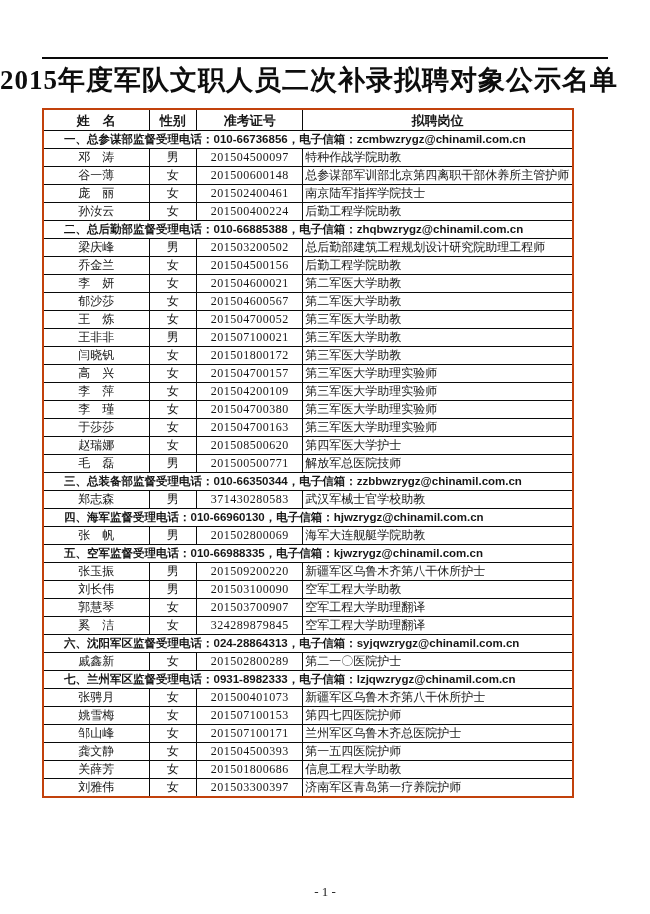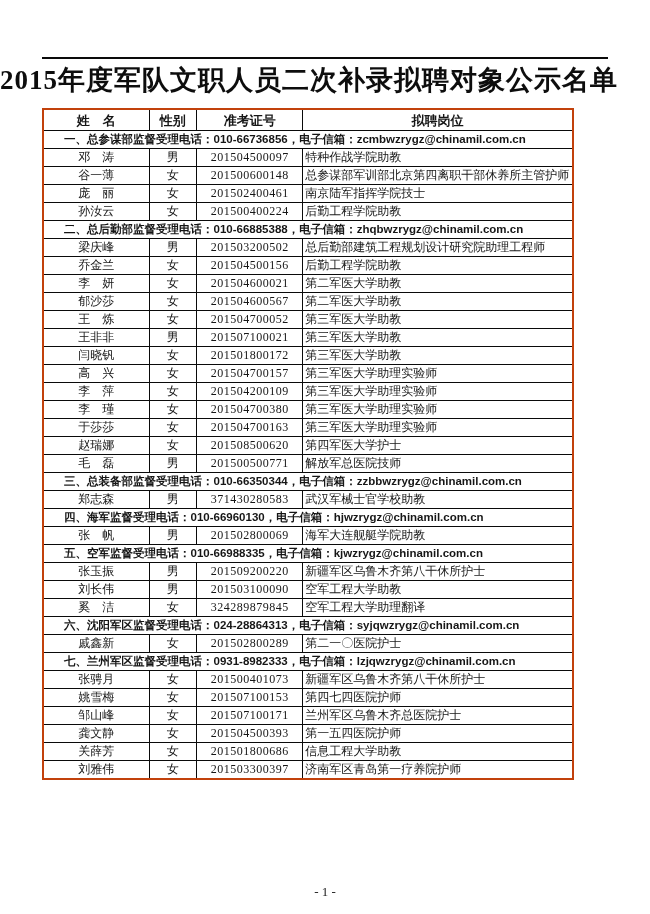--- a/index.html
+++ b/index.html
@@ -208,20 +208,26 @@
           <td class="exam-cell">201509200220</td>
           <td class="pos-cell">新疆军区乌鲁木齐第八干休所护士</td>
         </tr>
         <tr class="data-row">
           <td class="name-cell">刘长伟</td>
           <td class="gender-cell">男</td>
           <td class="exam-cell">201503100090</td>
           <td class="pos-cell">空军工程大学助教</td>
         </tr>
         <tr class="data-row">
+          <td class="name-cell">郭慧琴</td>
+          <td class="gender-cell">女</td>
+          <td class="exam-cell">201503700907</td>
+          <td class="pos-cell">空军工程大学助理翻译</td>
+        </tr>
+        <tr class="data-row">
           <td class="name-cell">奚　洁</td>
           <td class="gender-cell">女</td>
           <td class="exam-cell">324289879845</td>
           <td class="pos-cell">空军工程大学助理翻译</td>
         </tr>
         <tr class="section-row">
           <td colspan="4">六、沈阳军区监督受理电话：024-28864313，电子信箱：syjqwzrygz@chinamil.com.cn</td>
         </tr>
         <tr class="data-row">
           <td class="name-cell">戚鑫新</td>

